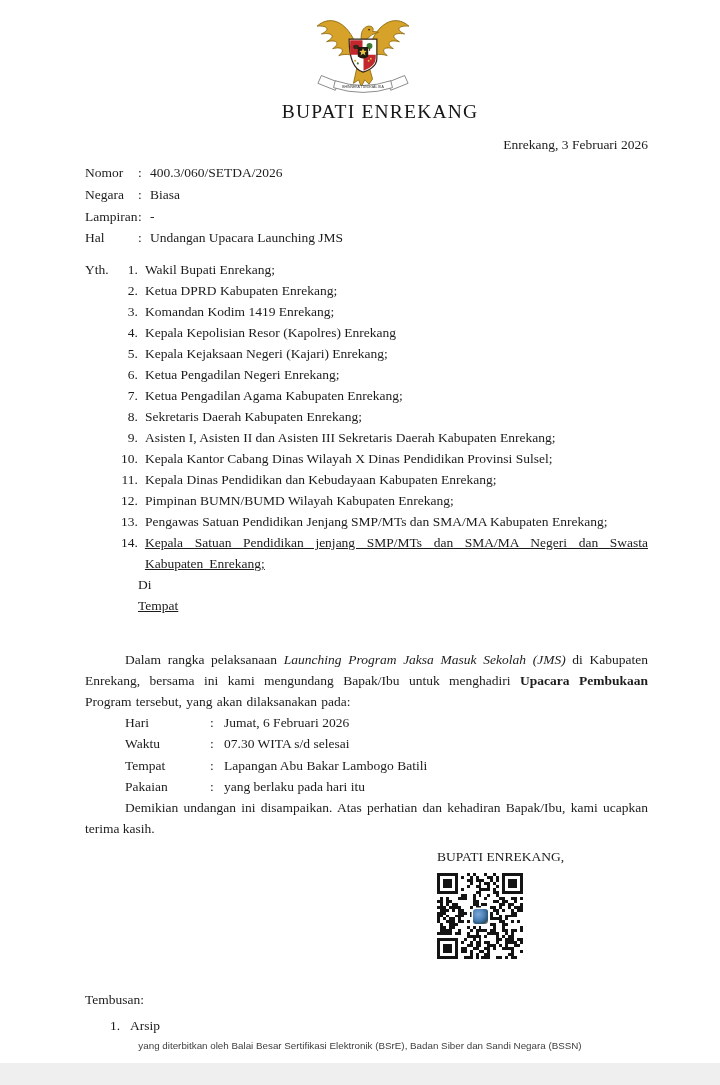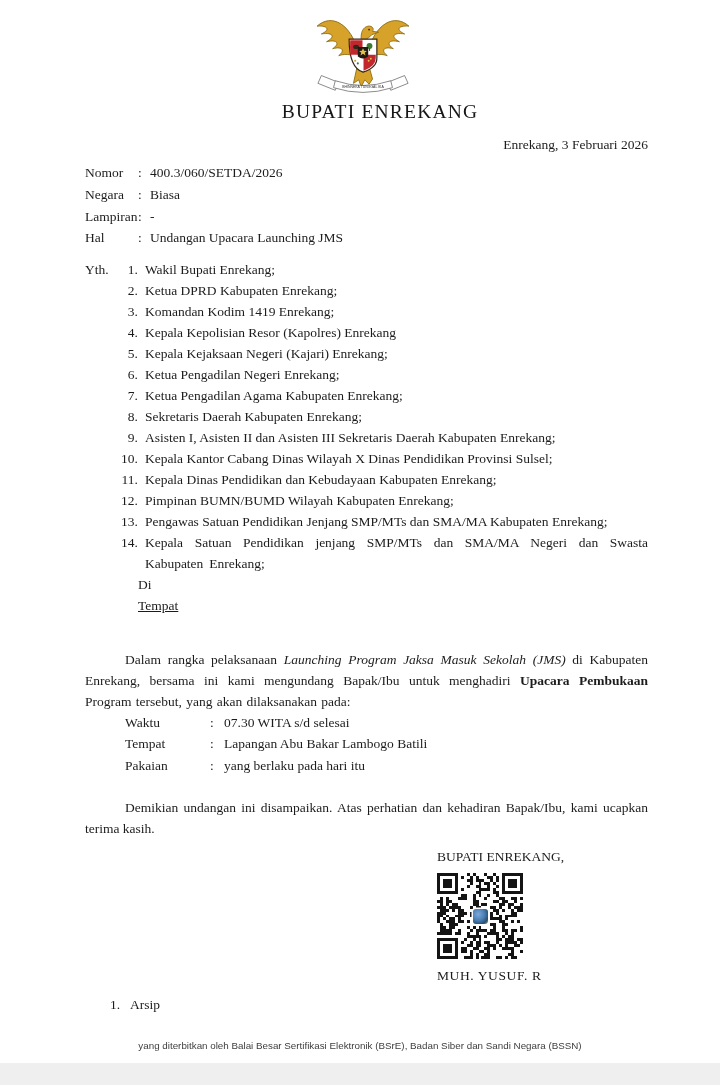--- a/index.html
+++ b/index.html
@@ -29,21 +29,21 @@
   .meta td.lbl{width:53px;}
   .meta td.col{width:12px;}
 
   
   .recipients{top:259px;}
   .yth{position:absolute;left:0;top:0;font-size:13.5px;line-height:21px;}
   .rcp-table{border-collapse:collapse;margin-left:30px;}
   .rcp-table td{padding:0;vertical-align:top;font-size:13.5px;line-height:21px;}
   .rcp-table td.num{width:23px;text-align:right;padding-right:7px;white-space:nowrap;}
   .rcp-table td.itx{text-align:justify;width:510px;}
-  .rcp-table td.itx.stretch{word-spacing:2.6px;}
+  .rcp-table td.itx.stretch{word-spacing:2.6px;text-decoration:underline;}
   .closing-lines{margin-left:53px;font-size:13.5px;line-height:21px;}
   .closing-lines .u{text-decoration:underline;}
 
   
   .opening{top:649px;text-align:justify;text-indent:40px;word-spacing:0.9px;}
   .opening .it{font-style:italic;}
   .opening .bd{font-weight:bold;}
 
   
   .event{top:712px;}
@@ -216,20 +216,25 @@
     </div>
   </div>
 
   <div class="abs content txt opening">
     <span>Dalam rangka pelaksanaan </span><span class="it">Launching Program Jaksa Masuk Sekolah (JMS)</span><span> di Kabupaten Enrekang, bersama ini kami mengundang Bapak/Ibu untuk menghadiri </span><span class="bd">Upacara Pembukaan</span><span> Program tersebut, yang akan dilaksanakan pada:</span>
   </div>
 
   <div class="abs content event">
     <table>
       <tbody>
+          <tr>
+        <td class="lbl">Hari</td>
+        <td class="col">:</td>
+        <td>Jumat, 6 Februari 2026</td>
+      </tr>
       <tr>
         <td class="lbl">Waktu</td>
         <td class="col">:</td>
         <td>07.30 WITA s/d selesai</td>
       </tr>
       <tr>
         <td class="lbl">Tempat</td>
         <td class="col">:</td>
         <td>Lapangan Abu Bakar Lambogo Batili</td>
       </tr>
@@ -538,24 +543,24 @@
             <rect x="22" y="0" width="7" height="7"></rect>
             <rect x="23" y="1" width="5" height="5" fill="#ffffff"></rect>
             <rect x="24" y="2" width="3" height="3"></rect>
             <rect x="0" y="22" width="7" height="7"></rect>
             <rect x="1" y="23" width="5" height="5" fill="#ffffff"></rect>
             <rect x="2" y="24" width="3" height="3"></rect>
           </g>
         </svg>
       <div class="qr-logo"></div>
     </div>
-    <div class="sig-name">MUH. YUSUF. R</div>
   </div>
 
   <div class="abs content tembusan">
+    <div class="lbl">Tembusan:</div>
     <div class="item">
       <span class="no">1.</span><span>Arsip</span>
     </div>
   </div>
 
   <div class="abs footer">
     <div>yang diterbitkan oleh Balai Besar Sertifikasi Elektronik (BSrE), Badan Siber dan Sandi Negara (BSSN)</div>
   </div>
 
 </div>

